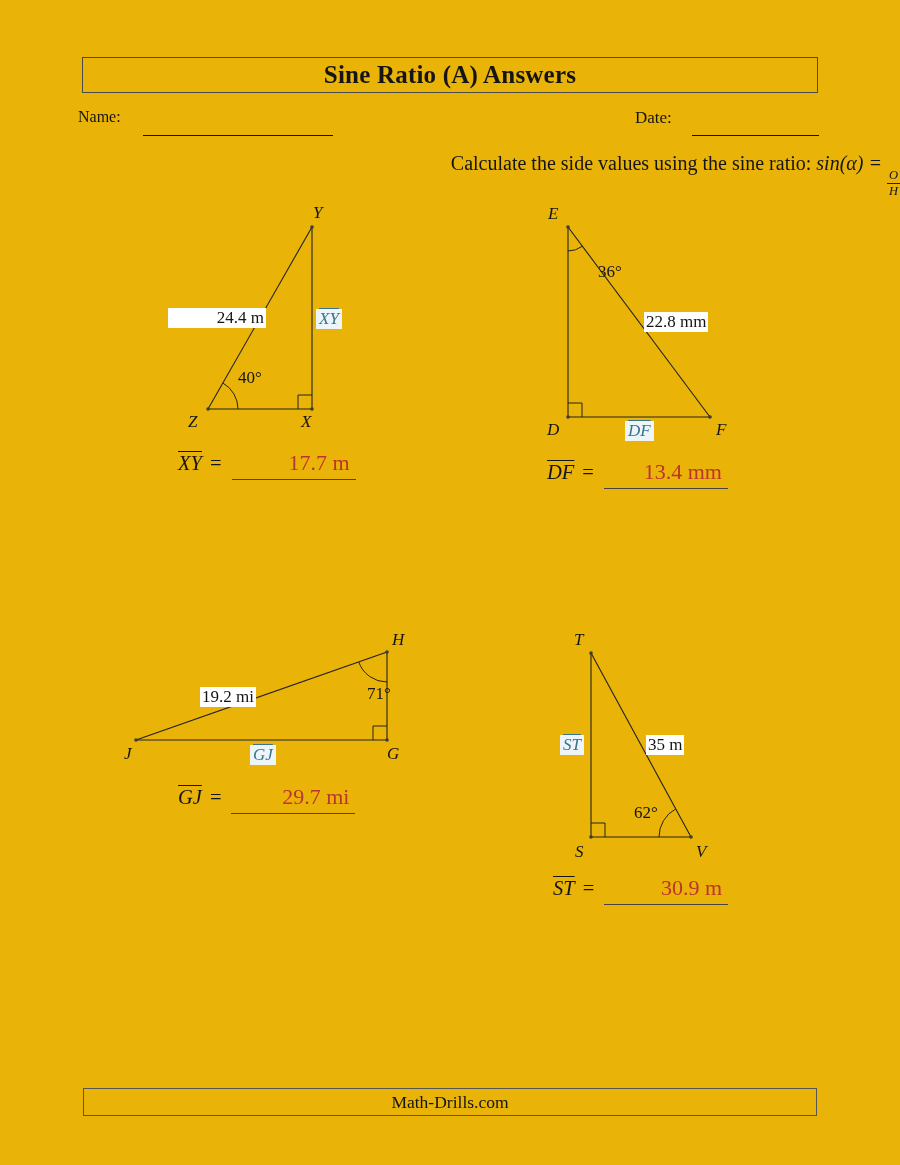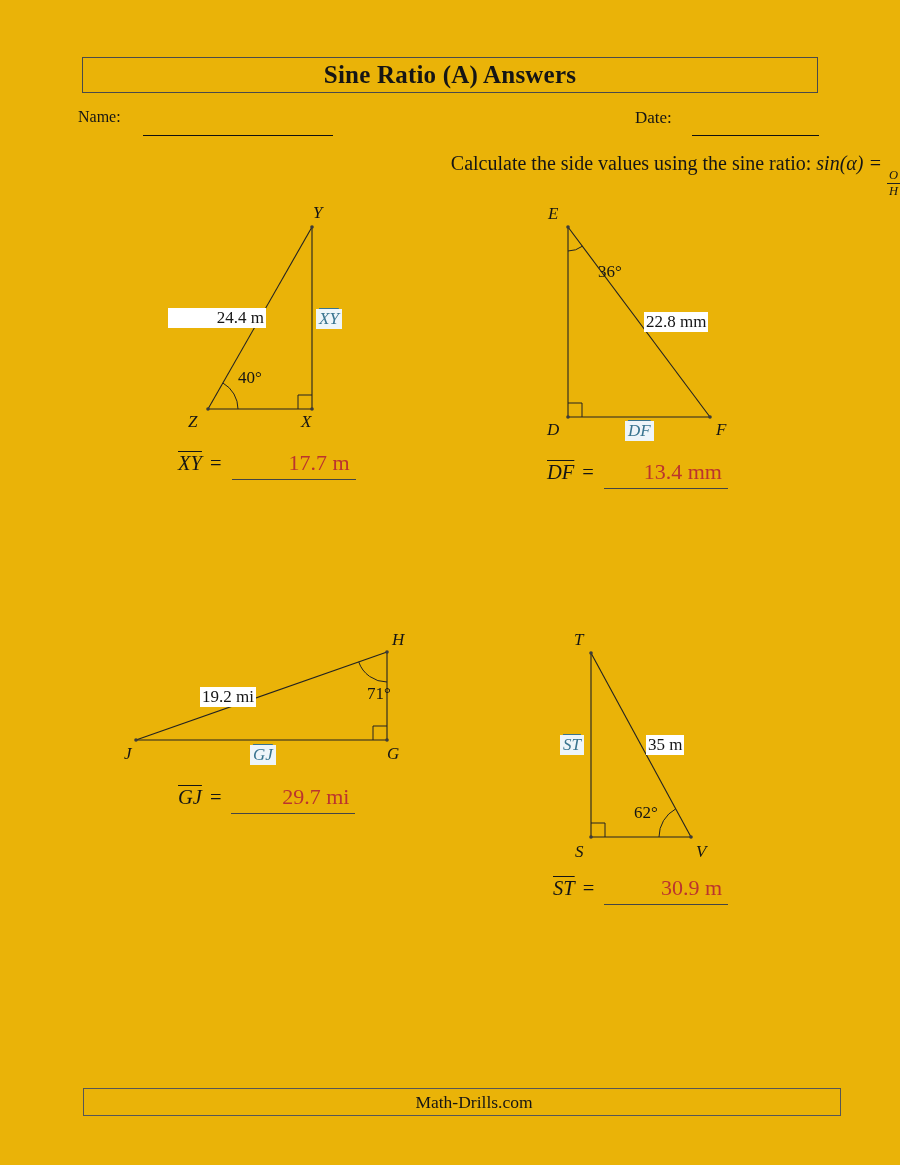--- a/index.html
+++ b/index.html
@@ -37,21 +37,21 @@
               background:#eef5f9; padding:0 3px; }
   
   .answer{ position:absolute; display:flex; align-items:baseline; font-size:20.5px; }
   .answer .ov{ font-style:italic; text-decoration:overline; text-decoration-thickness:1px; }
   .answer .eq{ margin:0 10px 0 8px; }
   .ans-line{ min-width:112px; text-align:right; border-bottom:1.7px solid #454545;
              padding:0 6px 3px; font-size:22px; color:var(--answer,#bb342e); }
   
   .footer-box{
     position:absolute; left:83px; top:1088px; width:732px; height:26px;
-    border:1.2px solid #565656; display:flex; align-items:center; justify-content:center;padding-left:24px;
+    border:1.2px solid #565656; display:flex; align-items:center; justify-content:center;
   }
   .footer-box .t{ font-size:17.5px; }
   
   .tri{ stroke:#222; stroke-width:1.1; fill:none; }
   .mark{ stroke:#222; stroke-width:1; fill:none; }
   .dot{ fill:#3c3c3c; stroke:none; }
 </style>
 </head>
 <body>
 

